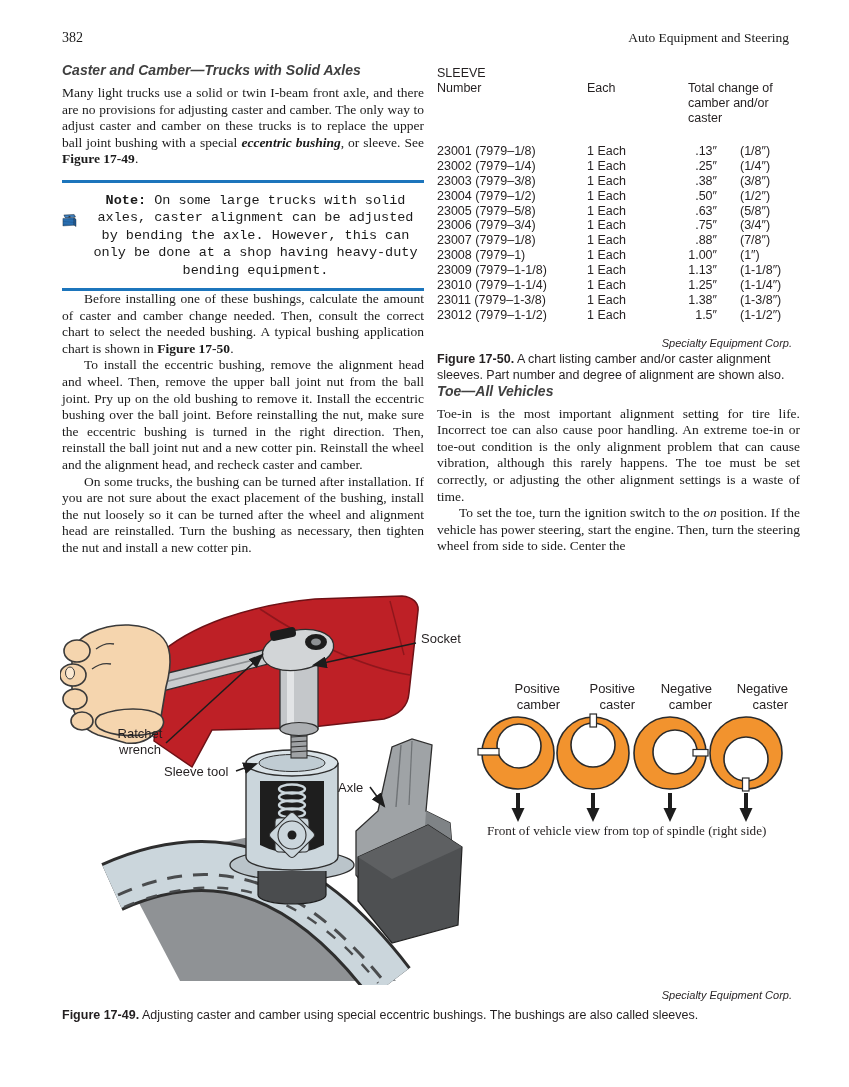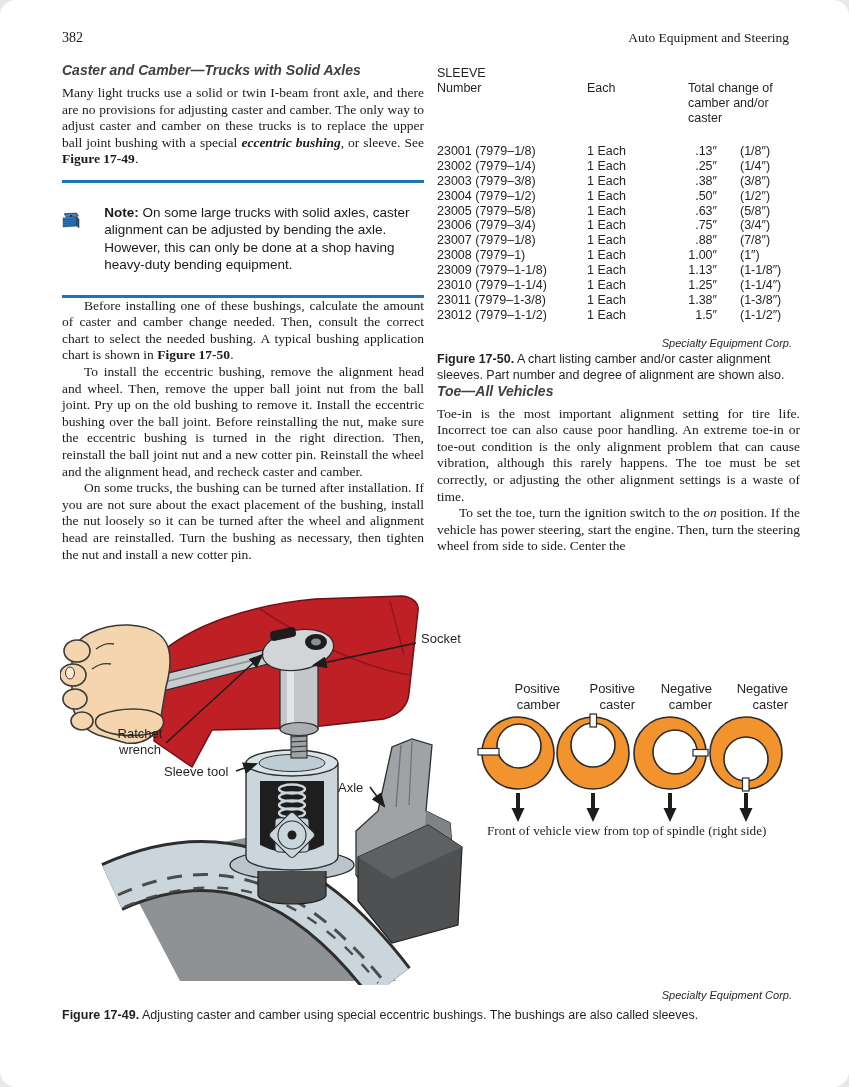--- a/index.html
+++ b/index.html
@@ -1,36 +1,36 @@
 <!DOCTYPE html>
 <html><head>
 <meta charset="utf-8">
 <style>
   html,body{margin:0;padding:0;background:#e8e8e8;}
   .page{position:relative;width:849px;height:1087px;background:#ffffff;margin:0 auto;
-        font-family:"Liberation Serif",serif;color:#1a1a1a;overflow:hidden;border-radius:16px;}
+        font-family:"Liberation Serif",serif;color:#1a1a1a;overflow:hidden;}
   .abs{position:absolute;}
   
   .pageno{left:62px;top:30px;font-size:14px;}
   .runhead{left:437px;top:30px;width:352px;text-align:right;font-size:13.5px;}
   
   .colL{left:62px;top:62px;width:362px;}
   .colR{left:437px;top:66px;width:363px;}
   h3.sec{font-family:"Liberation Sans",sans-serif;font-style:italic;font-weight:bold;
          font-size:14px;margin:0 0 7px 0;color:#404040;}
   p.body{font-size:13.5px;line-height:16.6px;text-align:justify;margin:0;}
   p.ind{text-indent:22px;}
   .bi{font-weight:bold;font-style:italic;}
   .b{font-weight:bold;}
   .i{font-style:italic;}
   
   .notebox{border-top:3px solid #1C75BC;border-bottom:3px solid #1C75BC;
            margin-top:12px;padding:9px 2px 9px 0;display:flex;align-items:flex-start;}
-  .notebox .ntxt{font-family:Liberation Sans, sans-serif;font-size:13.5px;line-height:17.4px;
-           margin:12px;padding-left:12px;text-align:left;}
+  .notebox .ntxt{font-family:Liberation Mono, monospace;font-size:13.5px;line-height:17.4px;
+           margin:0;padding-left:12px;text-align:center;}
   .spacer-p{margin-top:10px;}
   
   .thead{position:relative;height:76px;font-family:"Liberation Sans",sans-serif;
          font-size:12.5px;line-height:15px;color:#231f20;}
   .thead .c1{position:absolute;left:0;top:0;}
   .thead .c2{position:absolute;left:150px;top:15px;}
   .thead .c3{position:absolute;left:251px;top:15px;}
   .trows{margin-top:2px;font-family:"Liberation Sans",sans-serif;font-size:12.5px;
          line-height:14.9px;color:#231f20;}
   .trow{position:relative;height:14.9px;}

